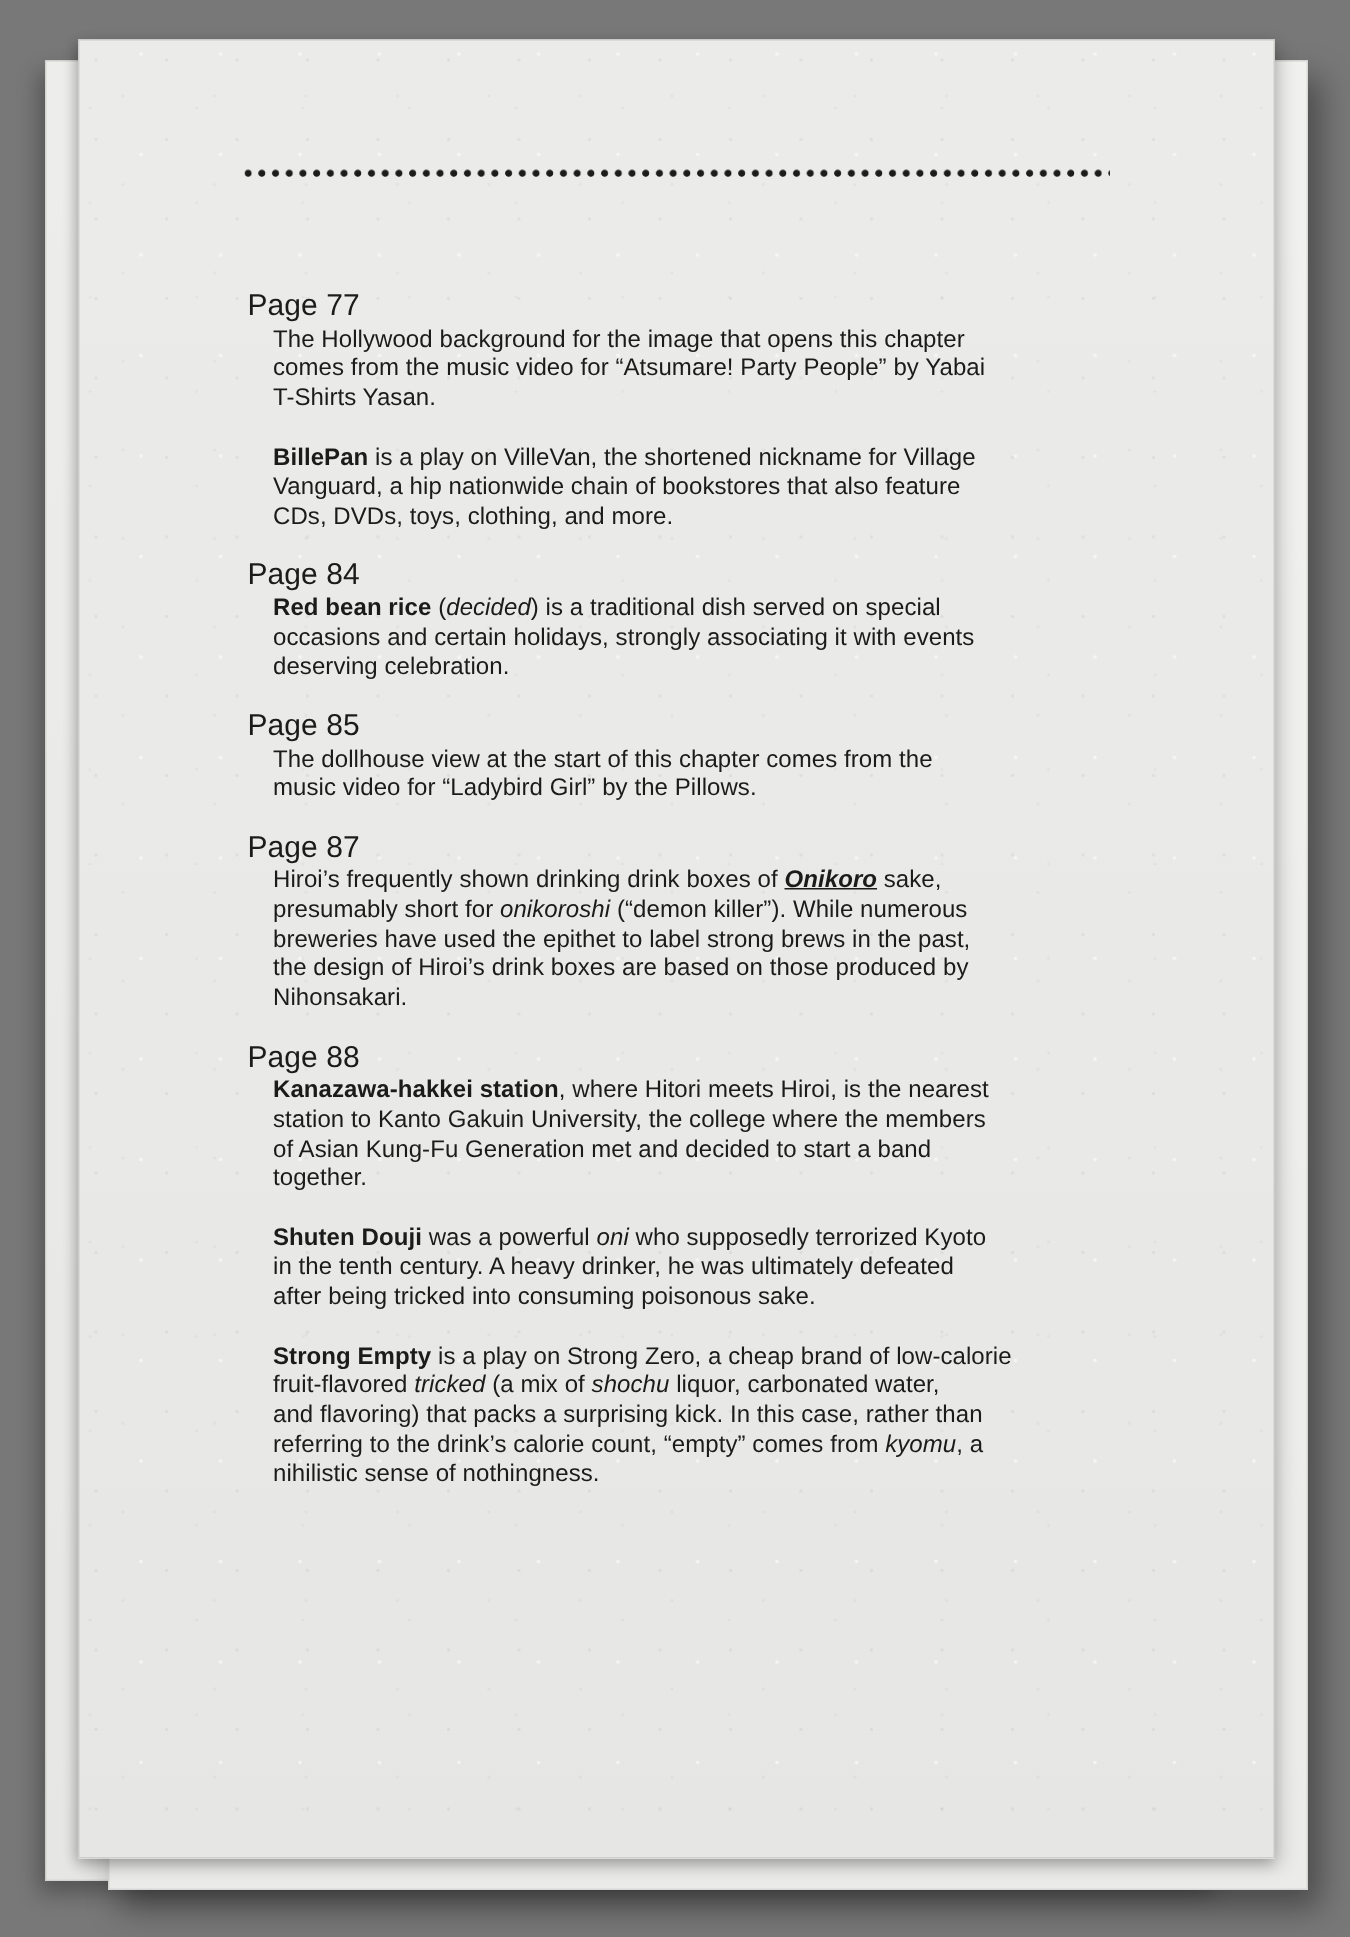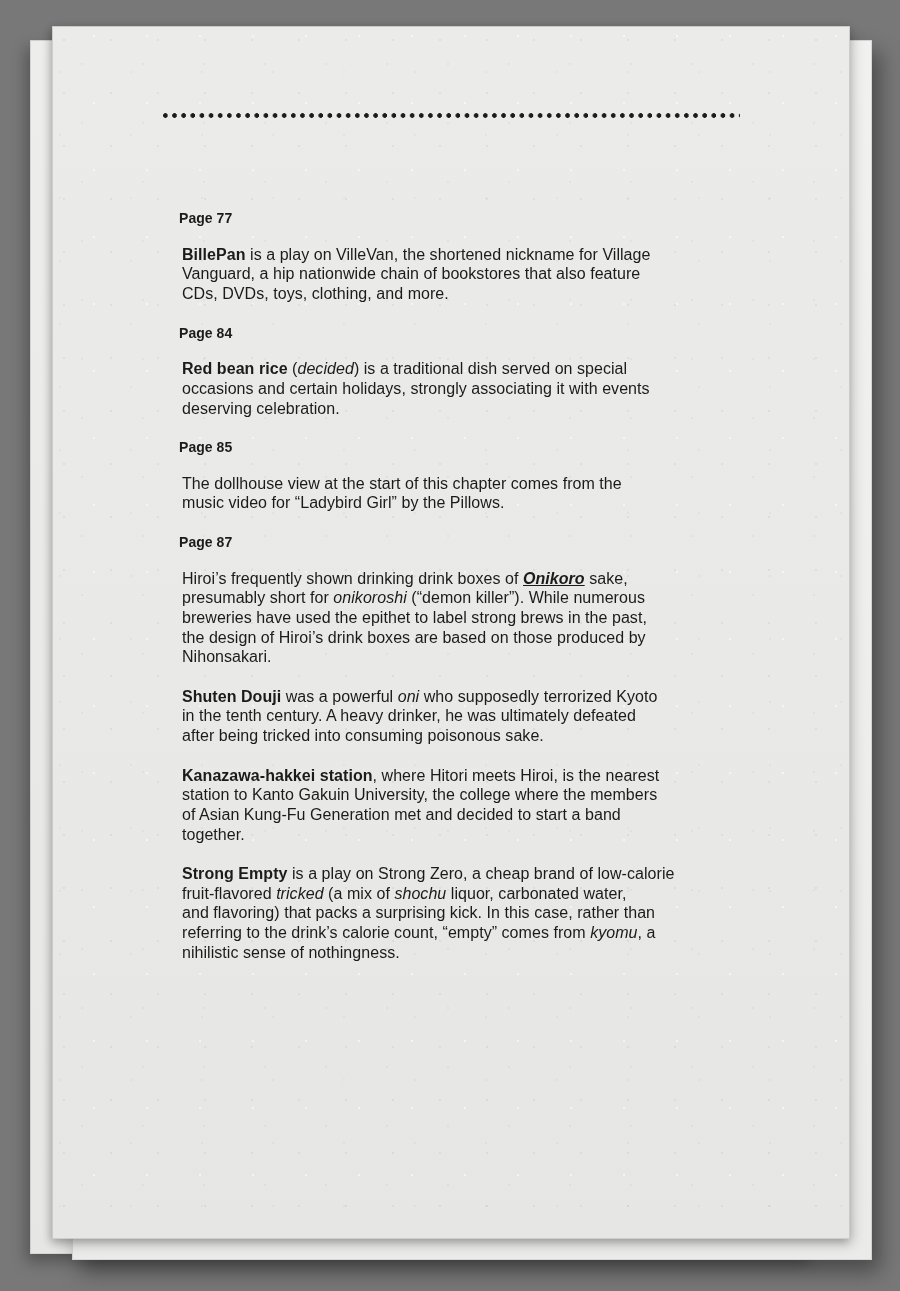--- a/index.html
+++ b/index.html
@@ -76,24 +76,24 @@
     position: absolute;
     left: 110px;
     top: 166px;
     width: 640px;
     color: #1b1b1b;
     font-size: 16px;
     line-height: 19.7px;
     letter-spacing: 0.05px;
   }
   .note-heading {
-    margin: 16px;
-    font-size: 14px;
+    margin: 2px;
+    font-size: 20px;
     line-height: 19.7px;
-    font-weight: 700;
+    font-weight: 400;
   }
   .note-par {
     margin: 0 0 19.7px 0;
     padding-left: 19px;
     white-space: pre-wrap;
   }
   .b  { font-weight: 700; }
   .i  { font-style: italic; }
   .bi { font-weight: 700; font-style: italic; text-decoration: underline; }
 </style>
@@ -101,20 +101,23 @@
 <body>
 
 <div class="scene">
   <div class="sheet back-left"></div>
   <div class="sheet back-right"></div>
   <div class="sheet main">
     <div class="divider"></div>
     <div class="content" id="notes-root">
         <section class="note-section">
     <h2 class="note-heading">Page 77</h2>
+  <p class="note-par"><span class="">The Hollywood background for the image that opens this chapter
+comes from the music video for “Atsumare! Party People” by Yabai
+T-Shirts Yasan.</span></p>
         </section>
         <section class="note-section">
   <p class="note-par"><span class="b">BillePan</span><span class=""> is a play on VilleVan, the shortened nickname for Village
 Vanguard, a hip nationwide chain of bookstores that also feature
 CDs, DVDs, toys, clothing, and more.</span></p>
         </section>
         <section class="note-section">
     <h2 class="note-heading">Page 84</h2>
   <p class="note-par"><span class="b">Red bean rice</span><span class=""> (</span><span class="i">decided</span><span class="">) is a traditional dish served on special
 occasions and certain holidays, strongly associating it with events
@@ -127,27 +130,28 @@
         </section>
         <section class="note-section">
     <h2 class="note-heading">Page 87</h2>
   <p class="note-par"><span class="">Hiroi’s frequently shown drinking drink boxes of </span><span class="bi">Onikoro</span><span class=""> sake,
 presumably short for </span><span class="i">onikoroshi</span><span class=""> (“demon killer”). While numerous
 breweries have used the epithet to label strong brews in the past,
 the design of Hiroi’s drink boxes are based on those produced by
 Nihonsakari.</span></p>
         </section>
         <section class="note-section">
-  <p class="note-par"><span class="b">Shuten Douji</span><span class=""> was a powerful </span><span class="i">oni</span><span class=""> who supposedly terrorized Kyoto
-in the tenth century. A heavy drinker, he was ultimately defeated
-after being tricked into consuming poisonous sake.</span></p>
-          <p class="note-par"><span class="b">Kanazawa-hakkei station</span><span class="">, where Hitori meets Hiroi, is the nearest
+    <h2 class="note-heading">Page 88</h2>
+  <p class="note-par"><span class="b">Kanazawa-hakkei station</span><span class="">, where Hitori meets Hiroi, is the nearest
 station to Kanto Gakuin University, the college where the members
 of Asian Kung-Fu Generation met and decided to start a band
 together.</span></p>
+          <p class="note-par"><span class="b">Shuten Douji</span><span class=""> was a powerful </span><span class="i">oni</span><span class=""> who supposedly terrorized Kyoto
+in the tenth century. A heavy drinker, he was ultimately defeated
+after being tricked into consuming poisonous sake.</span></p>
         </section>
         <section class="note-section">
   <p class="note-par"><span class="b">Strong Empty</span><span class=""> is a play on Strong Zero, a cheap brand of low-calorie
 fruit-flavored </span><span class="i">tricked</span><span class=""> (a mix of </span><span class="i">shochu</span><span class=""> liquor, carbonated water,
 and flavoring) that packs a surprising kick. In this case, rather than
 referring to the drink’s calorie count, “empty” comes from </span><span class="i">kyomu</span><span class="">, a
 nihilistic sense of nothingness.</span></p>
         </section>
       </div>
   </div>

